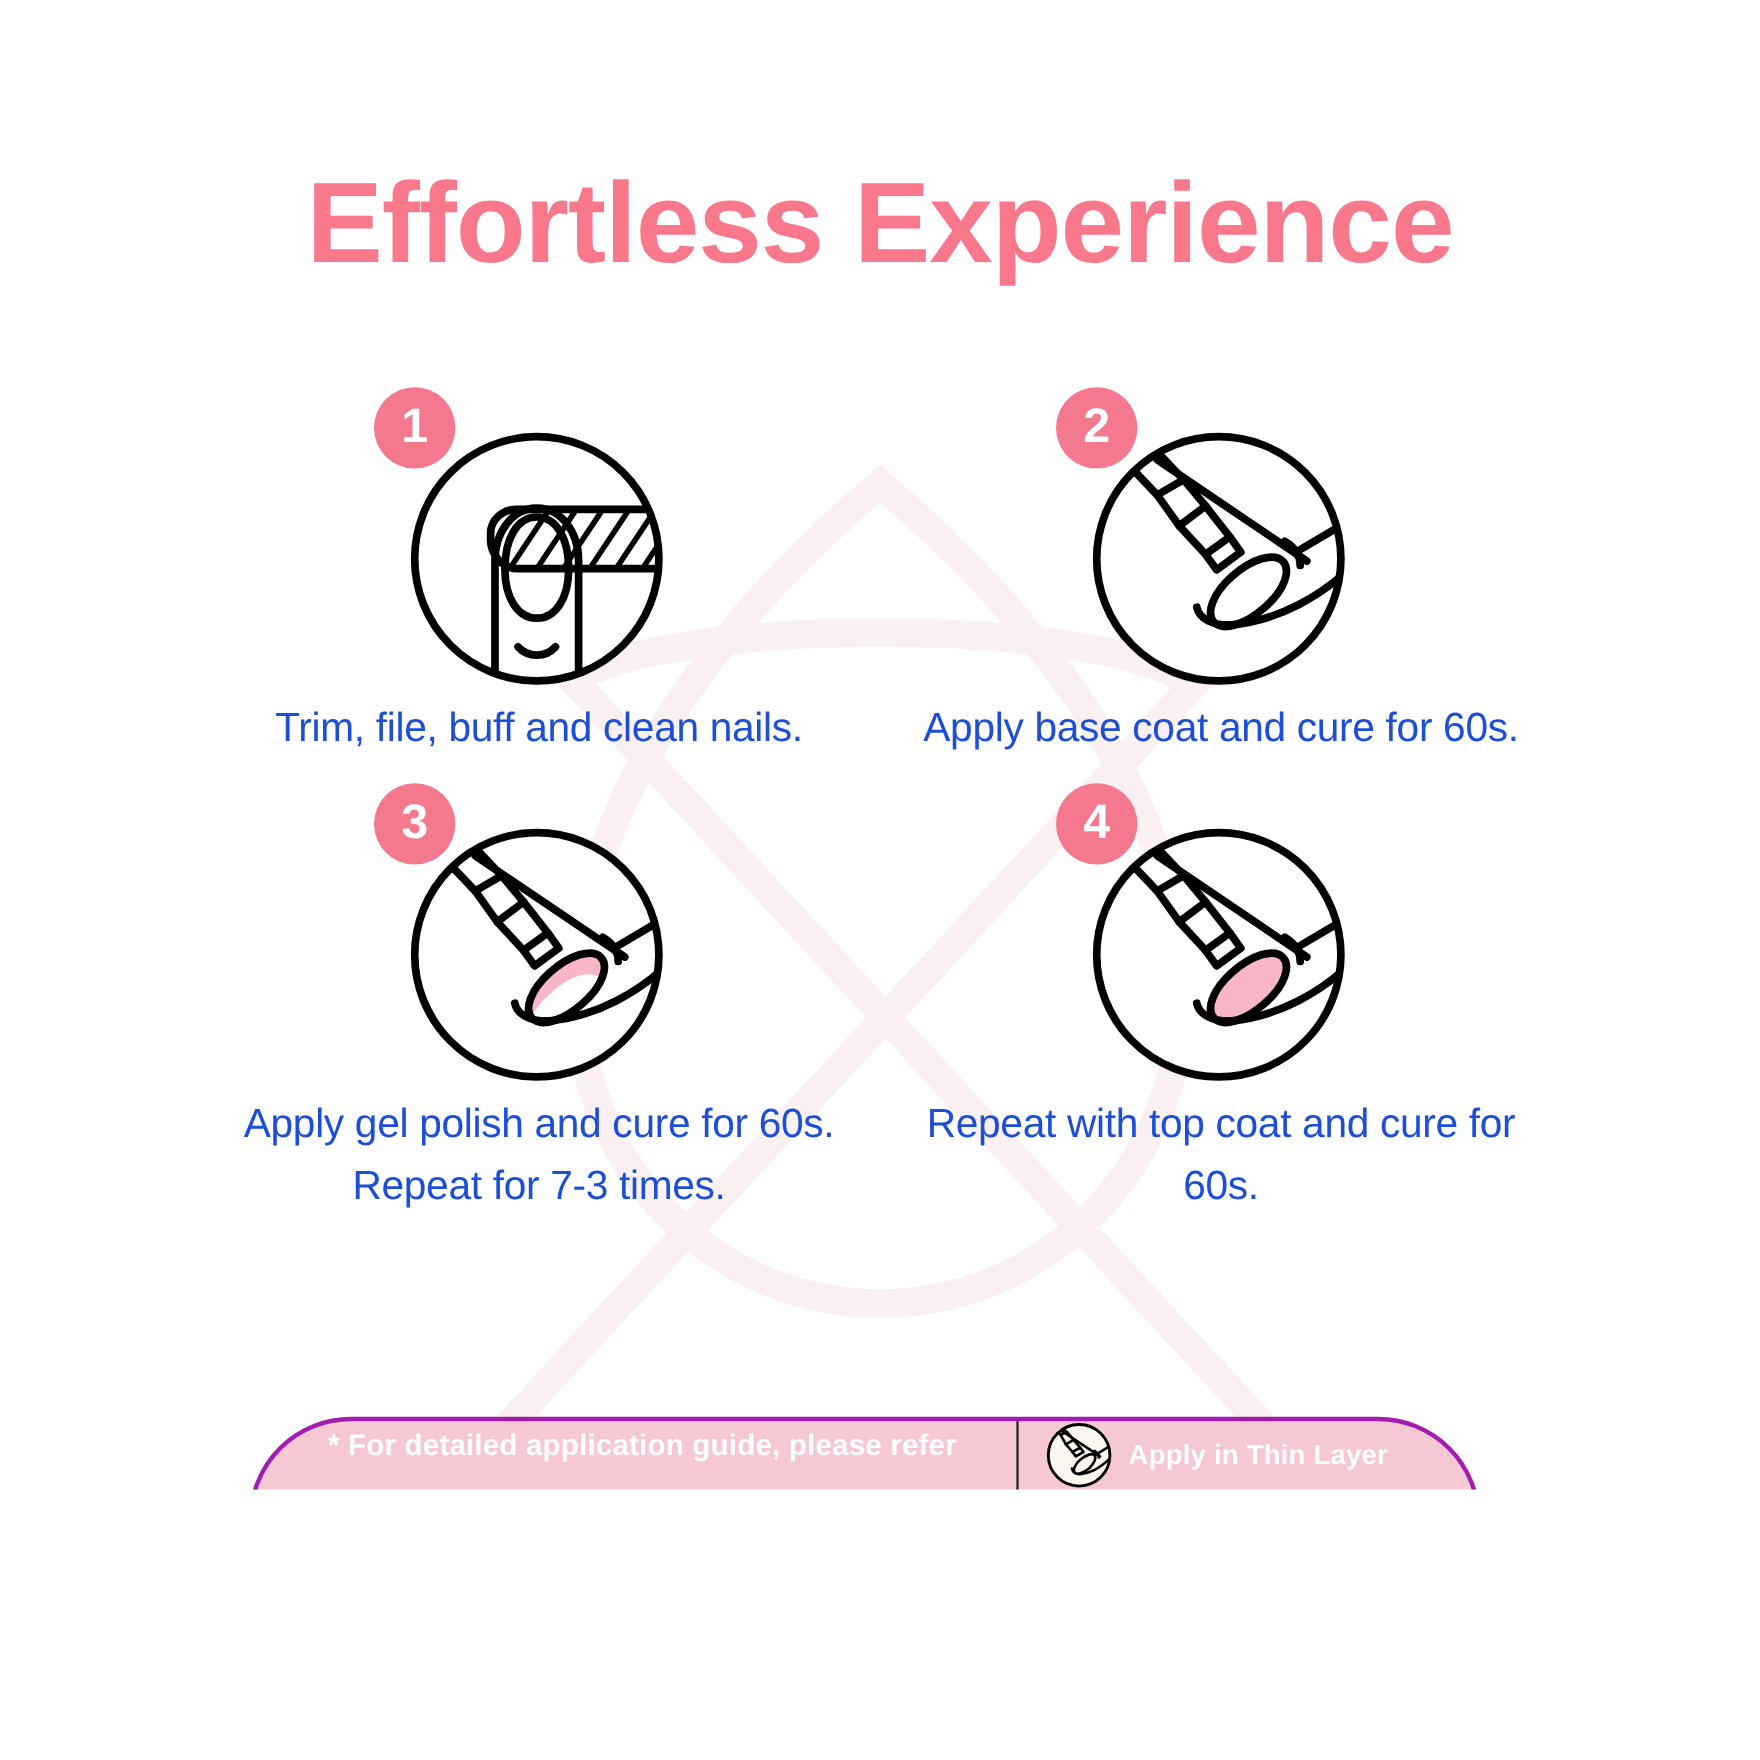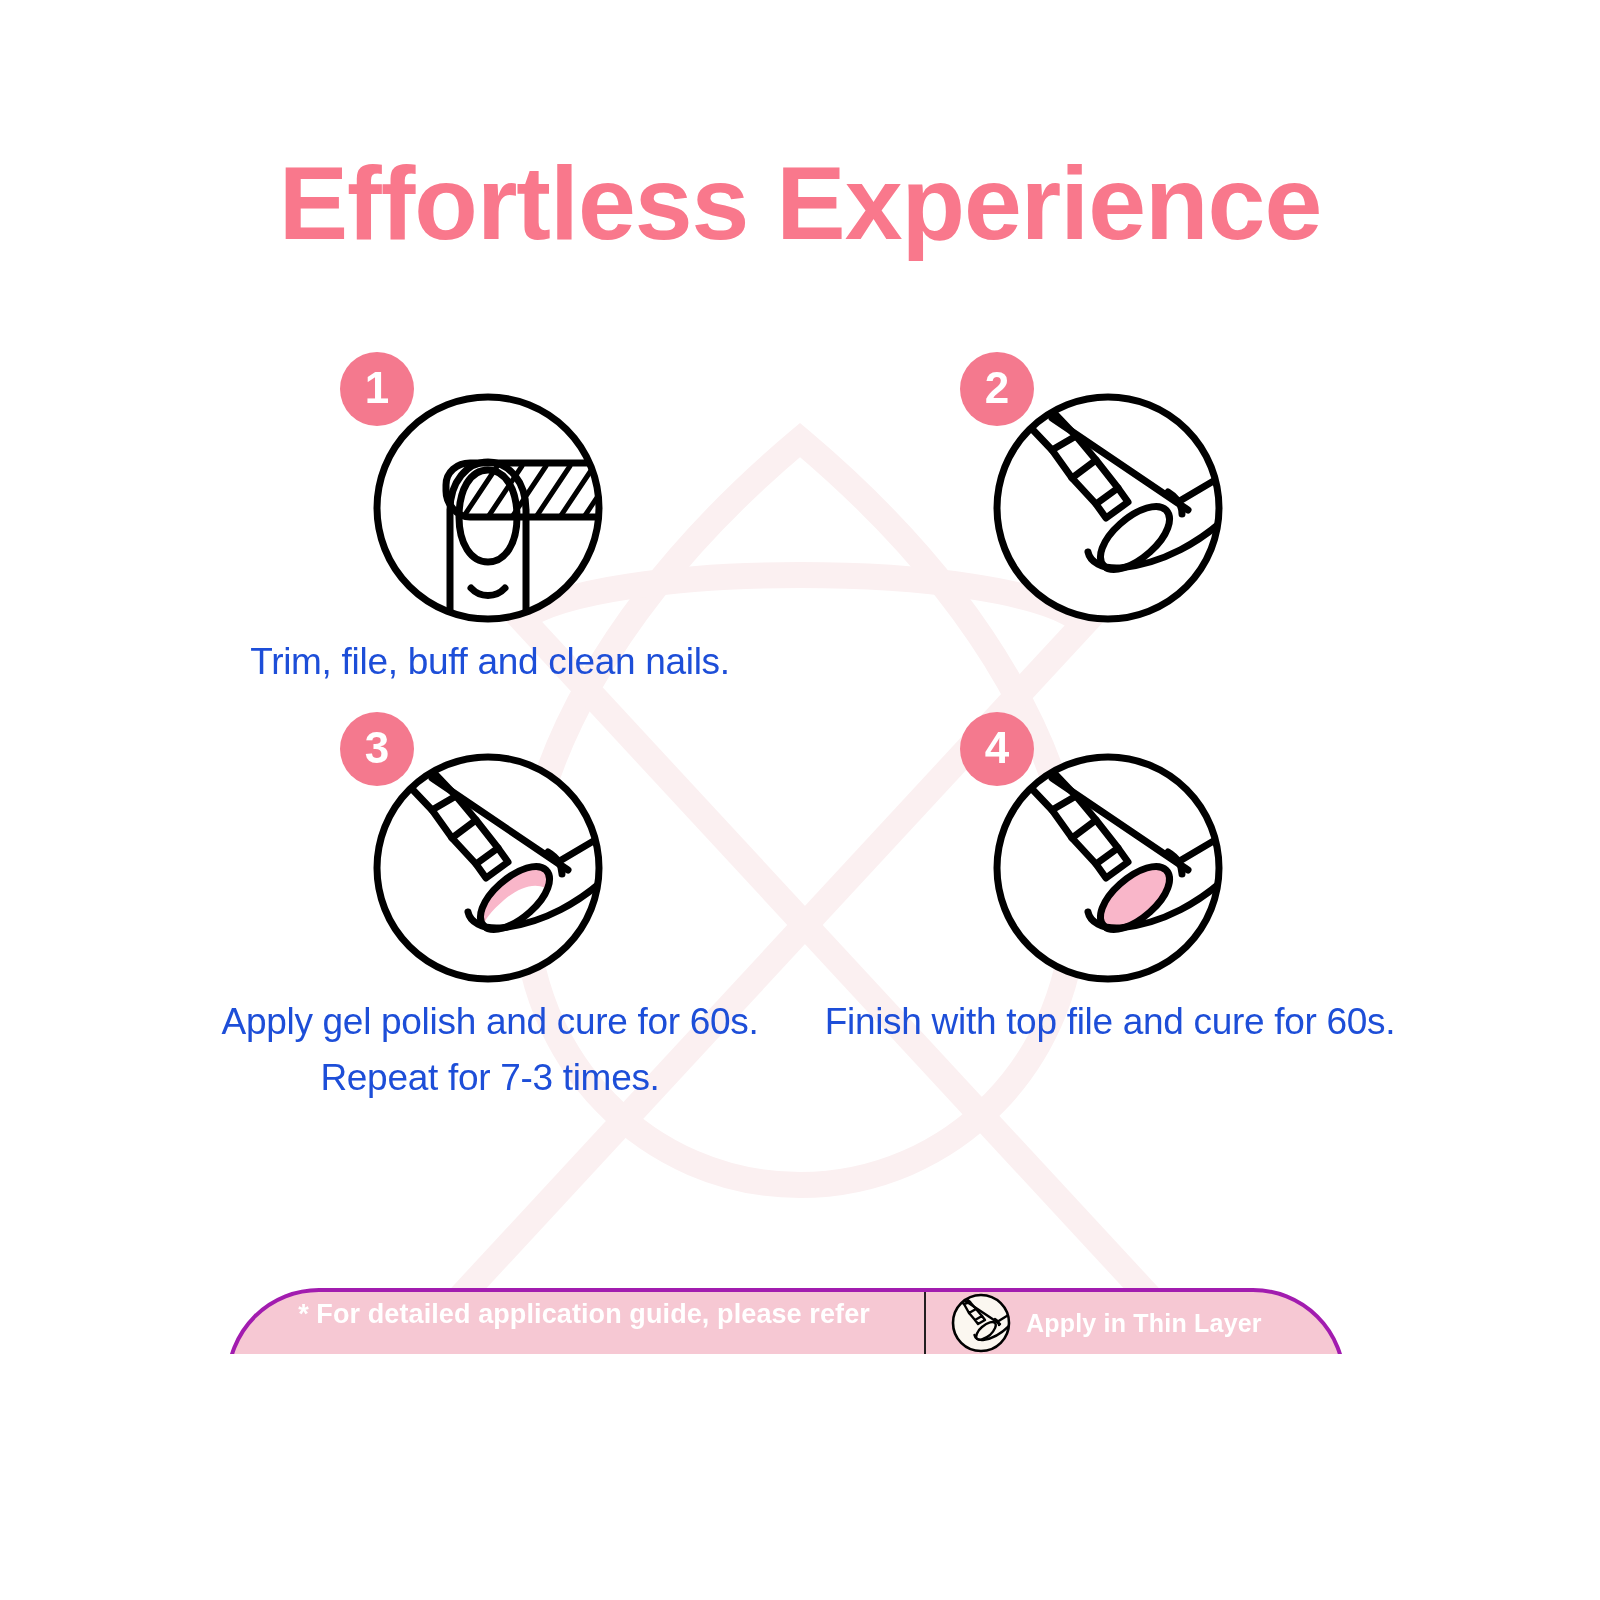--- a/index.html
+++ b/index.html
@@ -222,20 +222,21 @@
               <path d="M80 86 L104 112"></path>
               <path d="M104 68 L126 96"></path>
 
               <path d="M104 112 L126 96 L136 110 L114 126 Z"></path>
 
               <path d="M112 174 C104 166 110 148 128 132 C146 116 166 110 174 118 C182 126 176 144 158 160 C140 176 120 182 112 174 Z"></path>
             </g>
           </svg>
           <div class="badge">2</div>
         </div>
+        <div class="caption">Apply base coat and cure for 60s.</div>
       </div>
 
     </div>
 
     <div class="step-row step-row-2">
 
       <div class="step">
         <div class="step-figure">
           <svg class="step-circle" viewBox="0 0 232 232">
             <defs>
@@ -289,21 +290,21 @@
                 <path d="M60 58 L84 44 L104 68 L80 86 Z"></path>
                 <path d="M80 86 L104 112"></path>
                 <path d="M104 68 L126 96"></path>
                 <path d="M104 112 L126 96 L136 110 L114 126 Z"></path>
                 <path d="M112 174 C104 166 110 148 128 132 C146 116 166 110 174 118 C182 126 176 144 158 160 C140 176 120 182 112 174 Z"></path>
               </g>
             </g>
           </svg>
           <div class="badge">4</div>
         </div>
-        <div class="caption">Finish with top file and cure for 60s.</div>
+        <div class="caption">Repeat with top coat and cure for 60s.</div>
       </div>
 
     </div>
   </div>
 
   <div class="footer">
 
     <div class="footer-note">
       <div>* For detailed application guide, please refer</div>
     </div>

